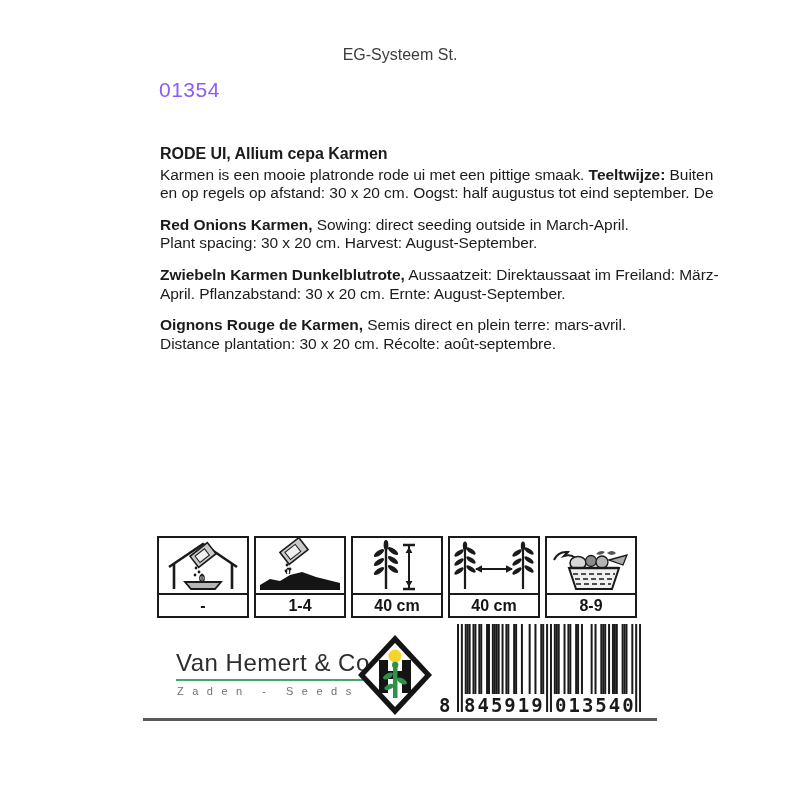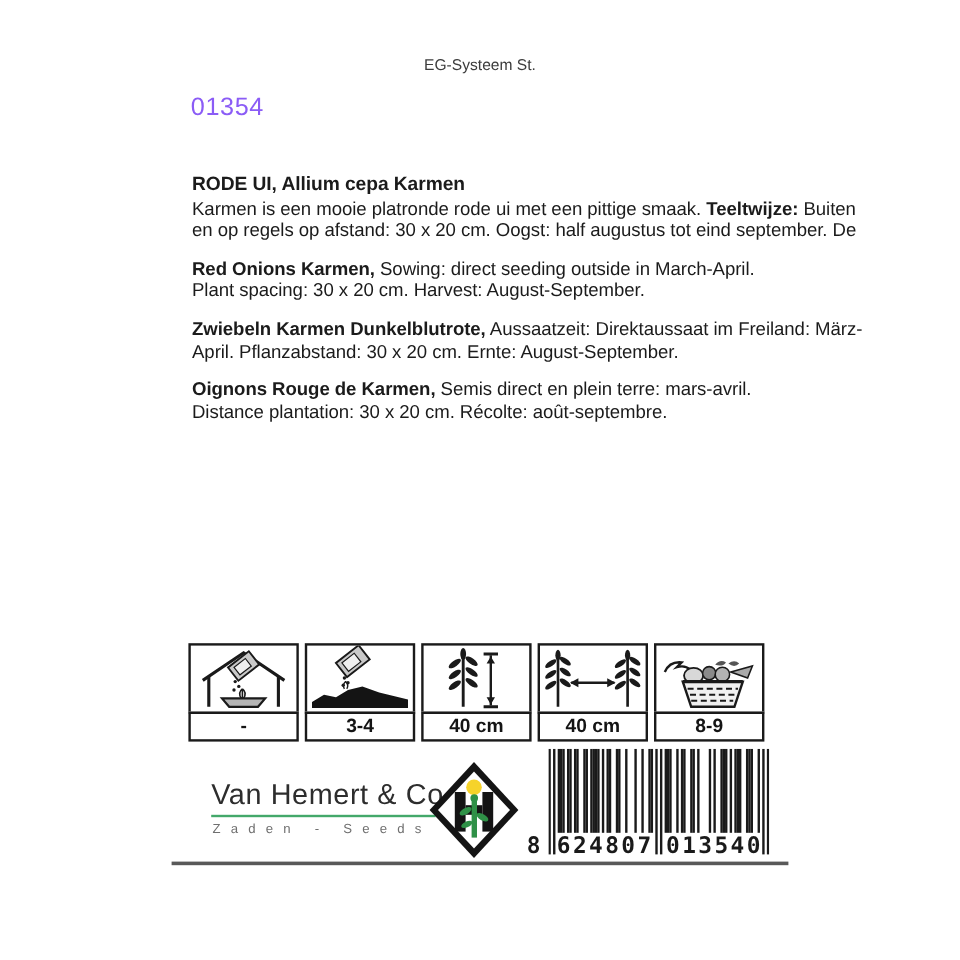--- a/index.html
+++ b/index.html
@@ -2,21 +2,21 @@
 <html><head>
 <meta charset="utf-8">
 <style>
   html,body{margin:0;padding:0;}
   body{
     width:800px;height:800px;position:relative;background:#ffffff;
     font-family:"Liberation Sans",sans-serif;color:#1b1b1b;overflow:hidden;
   }
   .abs{position:absolute;}
   
-  #system-label{left:0;right:0;top:46px;text-align:center;font-size:13px;color:#3c3c3c;}
+  #system-label{left:0;right:0;top:46px;text-align:center;font-size:16px;color:#3c3c3c;}
   #article-number{left:159px;top:78px;font-size:21px;font-weight:500;letter-spacing:.5px;color:#8b5cf6;}
   
   #text-column{left:160px;top:145px;width:505px;font-size:15.5px;line-height:18.6px;letter-spacing:-0.05px;}
   #product-title{font-weight:bold;font-size:16px;margin:0 0 2px 0;line-height:18.6px;}
   .text-block{margin:0 0 13px 0;}
   .text-line{white-space:nowrap;}
   .text-line .b{font-weight:bold;}
   
   #pictogram-row{left:157px;top:536px;display:flex;gap:5px;}
   .picto-cell{width:92px;}
@@ -95,21 +95,21 @@
           <rect x="-12" y="-7.5" width="24" height="15" fill="#c9c9c9" stroke="#1a1a1a" stroke-width="1.6"></rect>
           <rect x="-8" y="-4.5" width="13" height="9" fill="#efefef" stroke="#1a1a1a" stroke-width="1"></rect>
         </g>
         <circle cx="31" cy="27" r="1.4" fill="#1a1a1a"></circle>
         <circle cx="34" cy="31" r="1.4" fill="#1a1a1a"></circle>
         <circle cx="30" cy="33" r="1.4" fill="#1a1a1a"></circle>
         <path d="M32,30 q-3,3 -1,6 M32,30 q3,3 1,6" fill="none" stroke="#1a1a1a" stroke-width="1.2"></path>
         <path d="M4,47 L14,41 L24,43 L34,37 L46,34 L60,39 L72,42 L84,45 L84,52 L4,52 Z" fill="#141414"></path>
       </svg>
     </div>
-    <div class="picto-label">3-4</div>
+    <div class="picto-label">1-4</div>
   </div>
 
   <div class="picto-cell">
     <div class="picto-img">
       <svg width="88" height="55" viewBox="0 0 88 55">
         <path d="M33,8 V51" fill="none" stroke="#1a1a1a" stroke-width="2.4"></path>
         <g fill="#1a1a1a">
           <ellipse cx="26" cy="15" rx="6" ry="2.4" transform="rotate(-35 26 15)"></ellipse>
           <ellipse cx="40" cy="13" rx="6" ry="2.4" transform="rotate(35 40 13)"></ellipse>
           <ellipse cx="26" cy="24" rx="6" ry="2.4" transform="rotate(-35 26 24)"></ellipse>
@@ -241,17 +241,17 @@
       <rect x="156.88" y="0" width="1.99" height="70" fill="#1a1a1a"></rect>
       <rect x="158.82" y="0" width="1.99" height="70" fill="#1a1a1a"></rect>
       <rect x="164.63" y="0" width="1.99" height="70" fill="#1a1a1a"></rect>
       <rect x="166.57" y="0" width="1.99" height="70" fill="#1a1a1a"></rect>
       <rect x="168.51" y="0" width="1.99" height="70" fill="#1a1a1a"></rect>
       <rect x="174.32" y="0" width="1.99" height="70" fill="#1a1a1a"></rect>
       <rect x="178.19" y="0" width="1.99" height="88" fill="#1a1a1a"></rect>
       <rect x="182.06" y="0" width="1.99" height="88" fill="#1a1a1a"></rect>
     </svg>
   <div class="bc-text" id="bc-first">8</div>
-  <div class="bc-text" id="bc-g1">624807</div>
+  <div class="bc-text" id="bc-g1">845919</div>
   <div class="bc-text" id="bc-g2">013540</div>
 </div>
 
 <div class="abs" id="bottom-divider"></div>
 
 </body></html>

